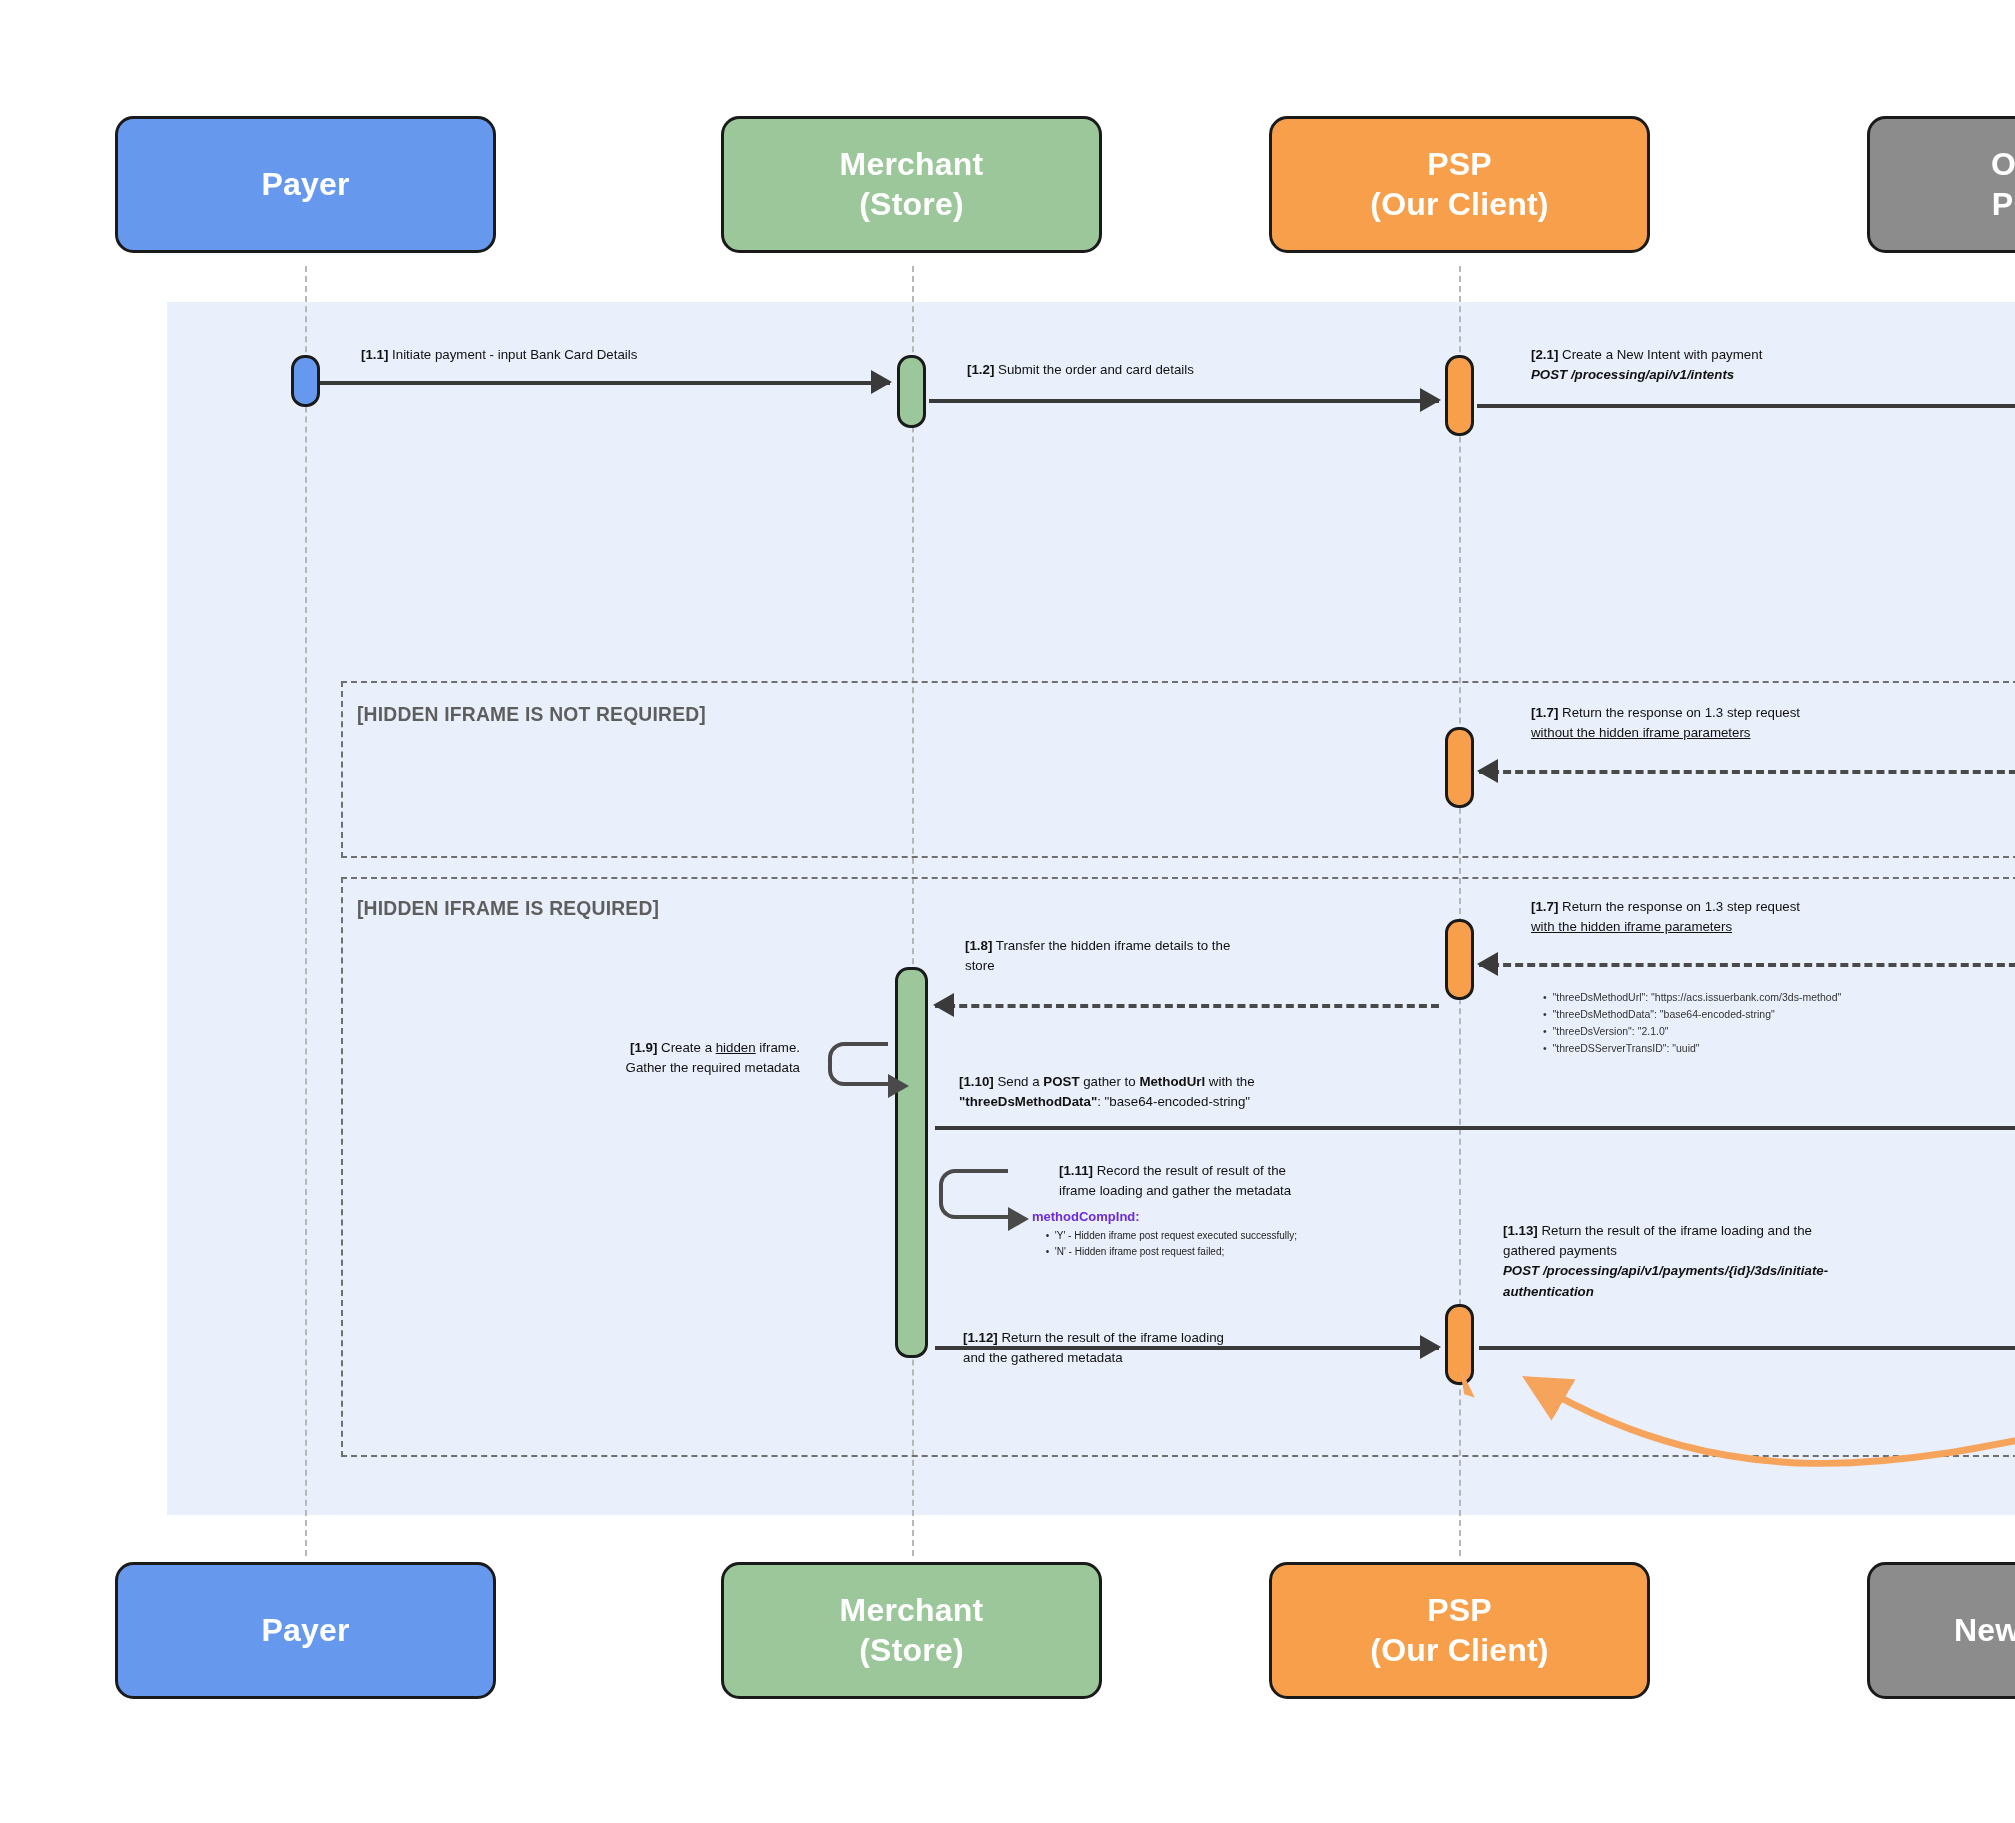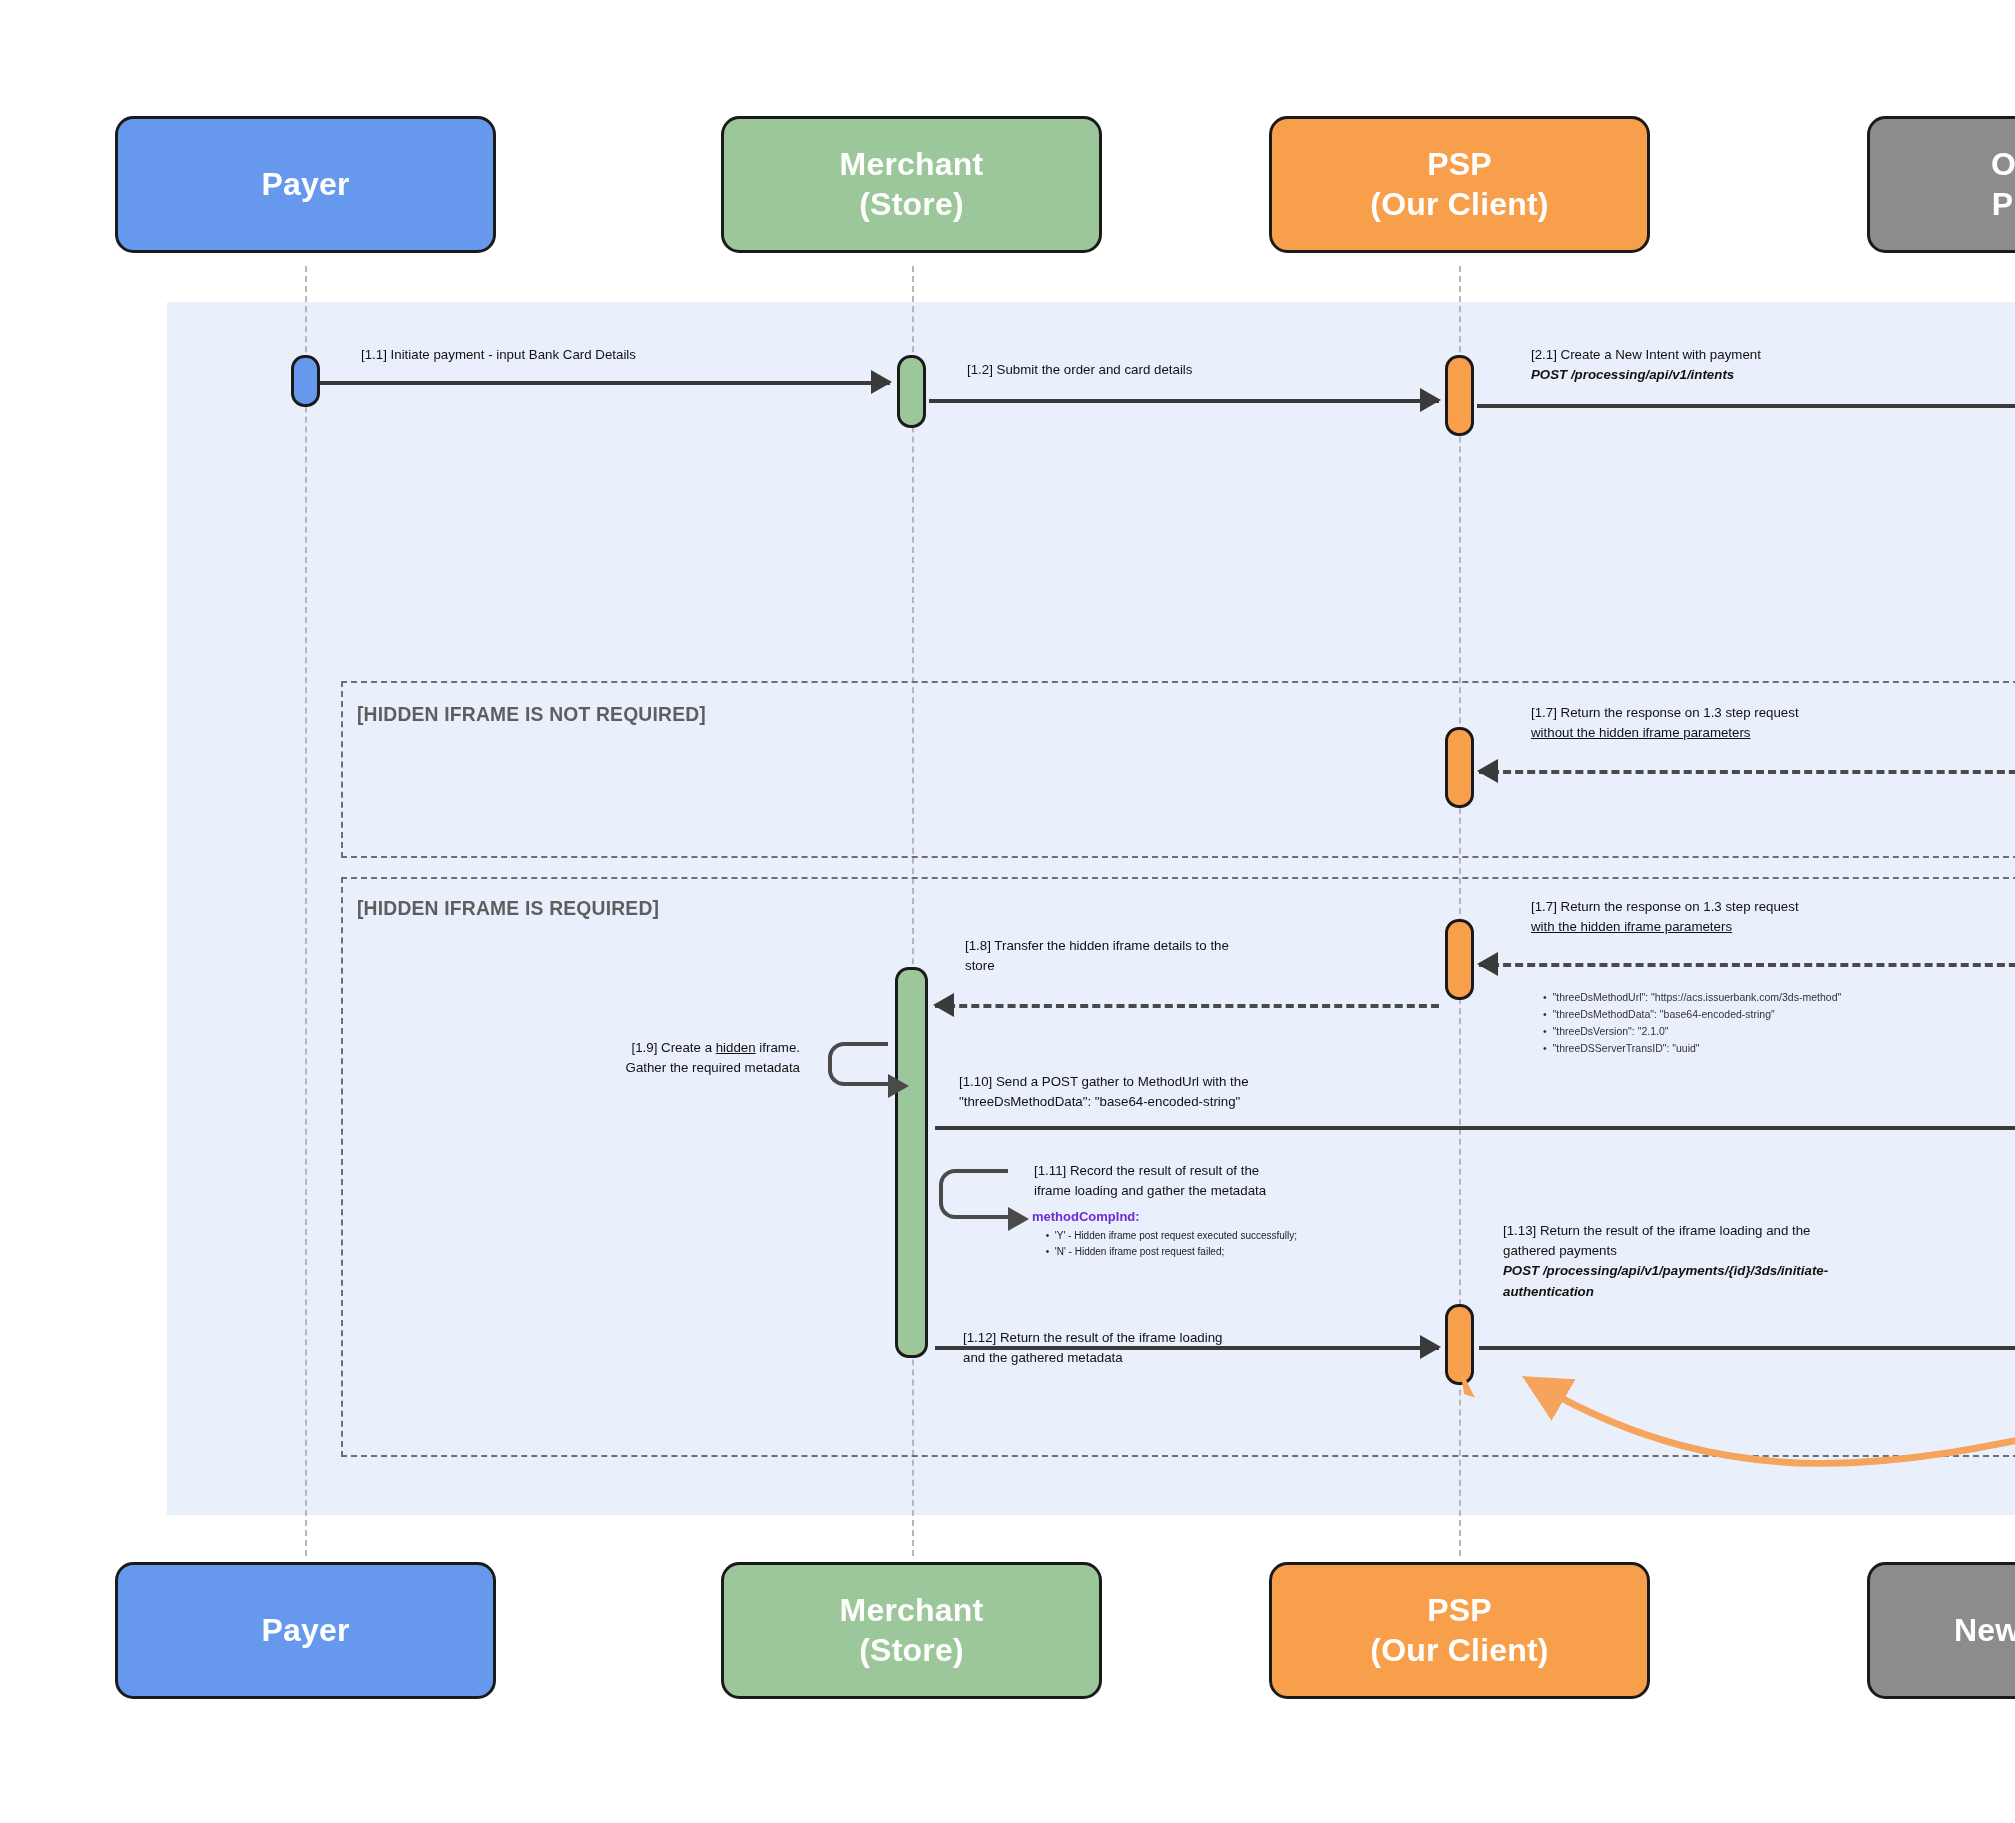--- a/index.html
+++ b/index.html
@@ -55,21 +55,21 @@
     border-radius:0 16px 16px 0;
     box-sizing:border-box;
   }
   .selfmsg .head{position:absolute;left:-21px;bottom:-12px;width:0;height:0;
     border-top:12px solid transparent;border-bottom:12px solid transparent;border-right:21px solid #4a4a4a;}
   .selfmsg.rev .loop{border:4.4px solid #4a4a4a;border-right:none;border-radius:16px 0 0 16px;}
   .selfmsg.rev .head{left:auto;right:-21px;border-right:none;border-left:21px solid #4a4a4a;}
 
   
   .lbl{position:absolute;font-size:13.3px;line-height:1.52;color:#111;}
-  .lbl b{font-weight:normal;}
+  .lbl b{font-weight:bold;}
   .lbl i{font-style:italic;font-weight:bold;}
   .lbl u{text-decoration:underline;}
 
   
   .frag{position:absolute;border:2px dashed #6f6f6f;box-sizing:border-box;}
   .frag-title{position:absolute;font-size:19.3px;font-weight:bold;color:#5e5e5e;letter-spacing:0.2px;}
 
   
   .blist{position:absolute;font-size:10.5px;line-height:1.62;color:#333;}
   .blist .row{display:flex;gap:5.6px;}
@@ -253,21 +253,21 @@
   </div>
   <div class="lbl" style="left:959px;top:1072px;">
     <div><b>[1.10]</b><span> Send a </span><b>POST</b><span> gather to </span><b>MethodUrl</b><span> with the</span></div>
     <div><b>"threeDsMethodData"</b><span>: "base64-encoded-string"</span></div>
   </div>
 
   <div class="selfmsg rev" style="left:939px;top:1169px;width:69px;height:50px;">
     <div class="loop"></div>
       <div class="head"></div>
   </div>
-  <div class="lbl" style="left:1034px;top:1161px;">
+  <div class="lbl" style="left:1059px;top:1161px;">
     <div><b>[1.11]</b><span> Record the result of result of the</span></div>
     <div><span>iframe loading and gather the metadata</span></div>
   </div>
 
   <div class="mci" style="left:1032px;top:1207px;width:443px;">
     <div class="hdr">methodCompInd:</div>
     <div class="row">
         <span class="bullet">•</span>
         <span>'Y' - Hidden iframe post request executed successfully;</span>
       </div>

